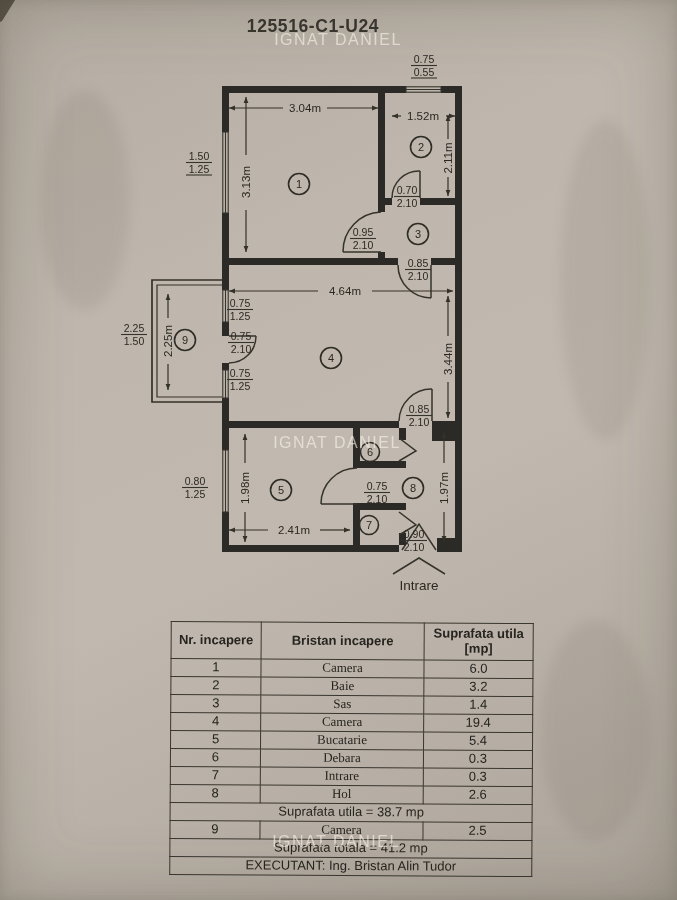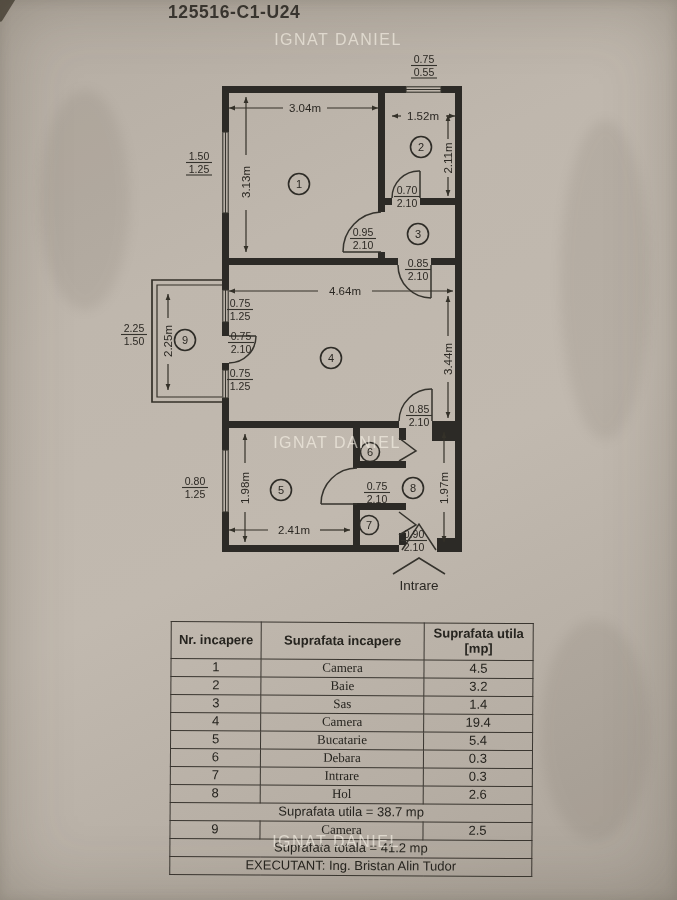--- a/index.html
+++ b/index.html
@@ -9,21 +9,21 @@
     font-family:"Liberation Sans",sans-serif;color:#2b2924;
   }
   .page::after{
     content:"";position:absolute;inset:0;pointer-events:none;
     box-shadow:inset 0 0 70px rgba(70,60,48,.28), inset 0 0 12px rgba(70,60,48,.15);
   }
   .corner-mark{position:absolute;left:-5px;top:-9px;width:15px;height:30px;background:#4b443a;
     transform:rotate(32deg);border-radius:3px;opacity:.85;}
   .smudge{position:absolute;border-radius:50%;filter:blur(6px);opacity:.10;background:#5c5348;pointer-events:none;}
   .plan-number{
-    position:absolute;left:168px;top:2px;width:290px;text-align:left;
+    position:absolute;left:168px;top:16px;width:290px;text-align:center;
     font-size:17.5px;font-weight:600;letter-spacing:.6px;color:#383530;
   }
   .watermark{
     position:absolute;width:300px;text-align:center;
     font-size:16px;font-weight:500;letter-spacing:1.5px;
     color:rgba(248,243,233,.62);z-index:5;pointer-events:none;white-space:nowrap;
   }
   .wm1{left:188px;top:31px;}
   .wm2{left:187px;top:434px;}
   .wm3{left:186px;top:833px;}
@@ -334,30 +334,30 @@
   <div class="tablewrap">
     <table class="rooms">
       <colgroup>
           <col class="c1">
           <col class="c2">
           <col class="c3">
         </colgroup>
       <tbody>
           <tr>
         <th>Nr. incapere</th>
-        <th>Suprafata incapere</th>
+        <th>Bristan incapere</th>
         <th>
           <div>Suprafata utila</div>
           <div>[mp]</div>
         </th>
       </tr>
       <tr>
         <td>1</td>
         <td class="nm">Camera</td>
-        <td>4.5</td>
+        <td>6.0</td>
       </tr>
       <tr>
         <td>2</td>
         <td class="nm">Baie</td>
         <td>3.2</td>
       </tr>
       <tr>
         <td>3</td>
         <td class="nm">Sas</td>
         <td>1.4</td>

